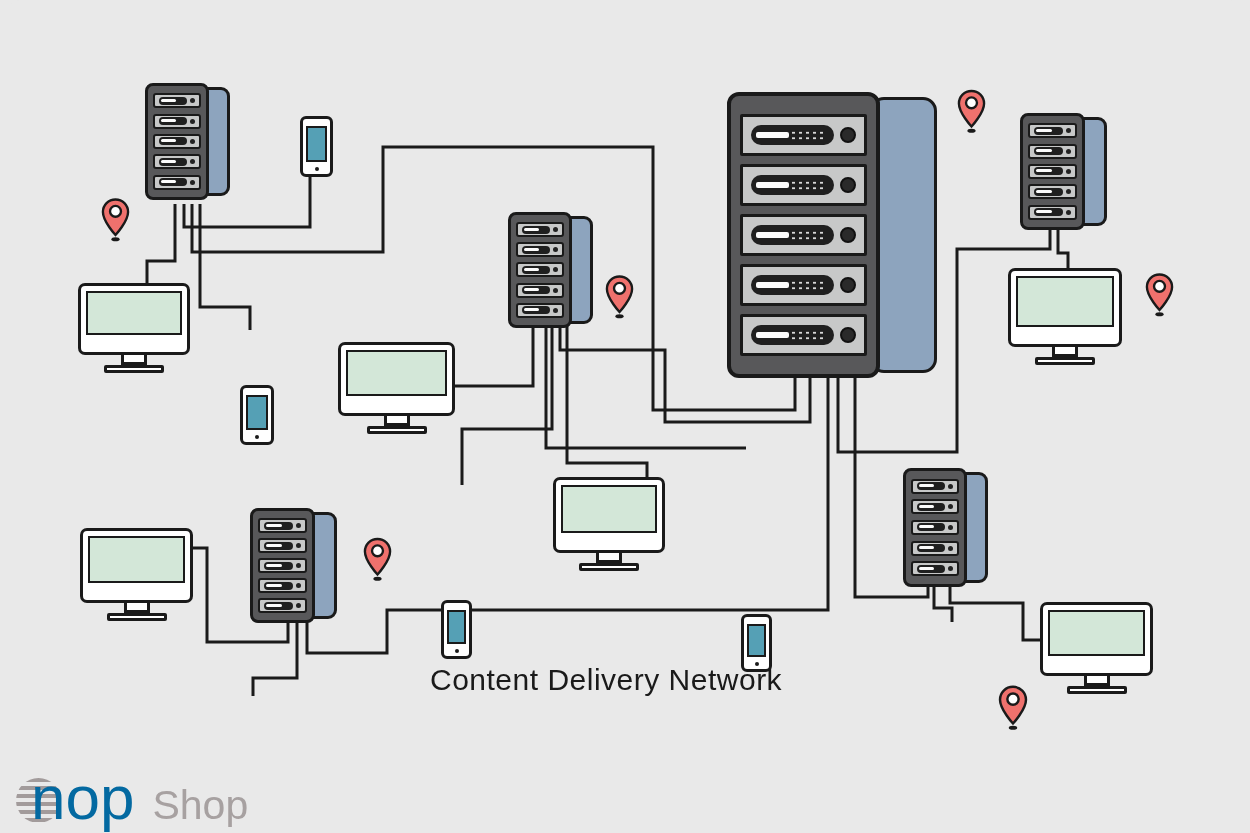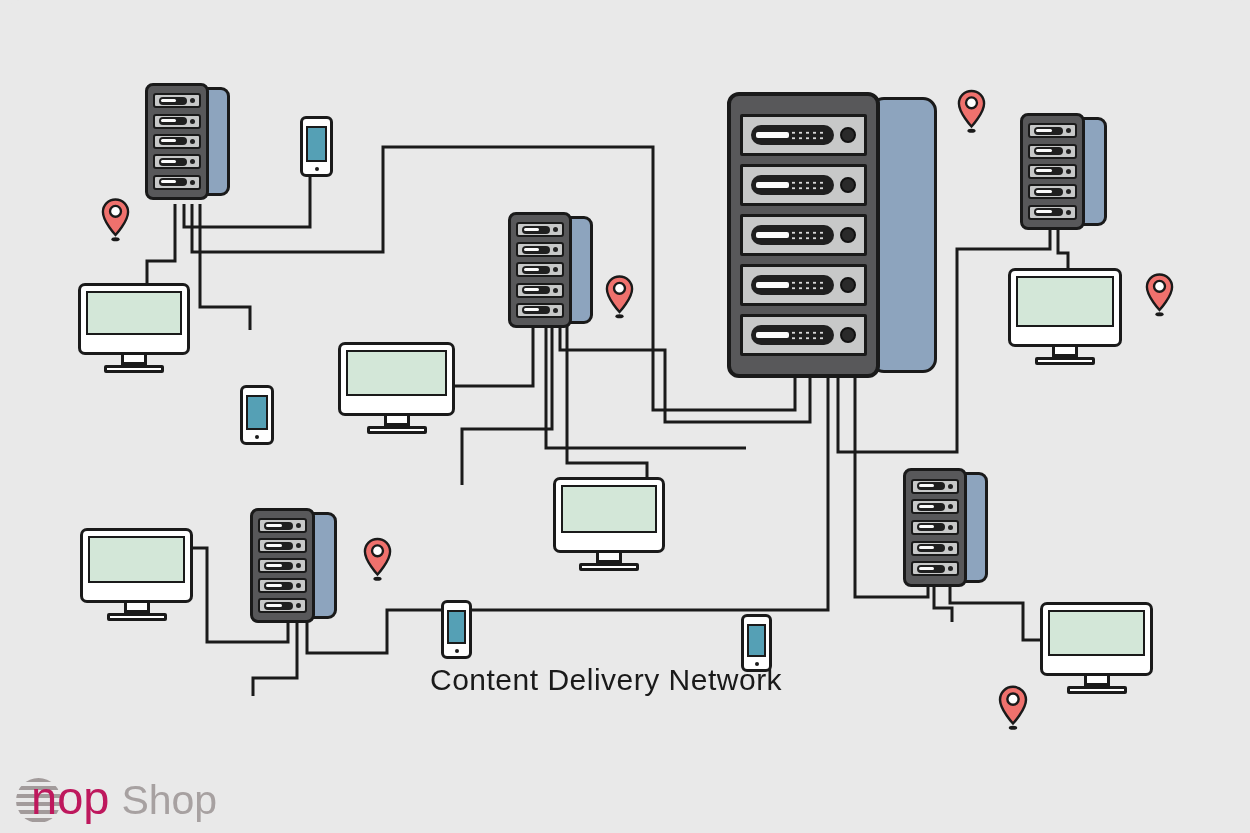--- a/index.html
+++ b/index.html
@@ -58,22 +58,22 @@
   
   .pin svg{display:block;width:100%;height:100%;}
 
   
   .cdn-title{position:absolute;left:430px;top:663px;font-size:30px;color:#1a1a1a;
              letter-spacing:0.5px;white-space:nowrap;}
   .logo{position:absolute;left:16px;top:772px;height:60px;display:flex;align-items:baseline;}
   .logo-globe{align-self:flex-start;margin-top:6px;width:45px;height:45px;border-radius:50%;
               background:repeating-linear-gradient(to bottom,#a29b9b 0px,#a29b9b 4.5px,#e9e9e9 4.5px,#e9e9e9 8px);
               flex:0 0 auto;}
-  .logo-nop{font-size:47px;color:#be185d;margin-left:-30px;line-height:52px;}
-  .logo-shop{font-size:41px;color:#a7a1a1;margin-left:12px;line-height:52px;}
+  .logo-nop{font-size:62px;color:#0369a1;margin-left:-30px;line-height:52px;}
+  .logo-shop{font-size:41px;color:#a7a1a1;margin-left:18px;line-height:52px;}
 </style>
 </head>
 <body>
 
 <div id="stage">
   <svg id="wires">
       <polyline points="175,204 175,261 147,261 147,288" stroke="#1a1a1a" stroke-width="3" fill="none"></polyline>
       <polyline points="184,204 184,227 310,227 310,171" stroke="#1a1a1a" stroke-width="3" fill="none"></polyline>
       <polyline points="192,204 192,252 383,252 383,147 653,147 653,410 795,410 795,374" stroke="#1a1a1a" stroke-width="3" fill="none"></polyline>
       <polyline points="200,204 200,307 250,307 250,330" stroke="#1a1a1a" stroke-width="3" fill="none"></polyline>

